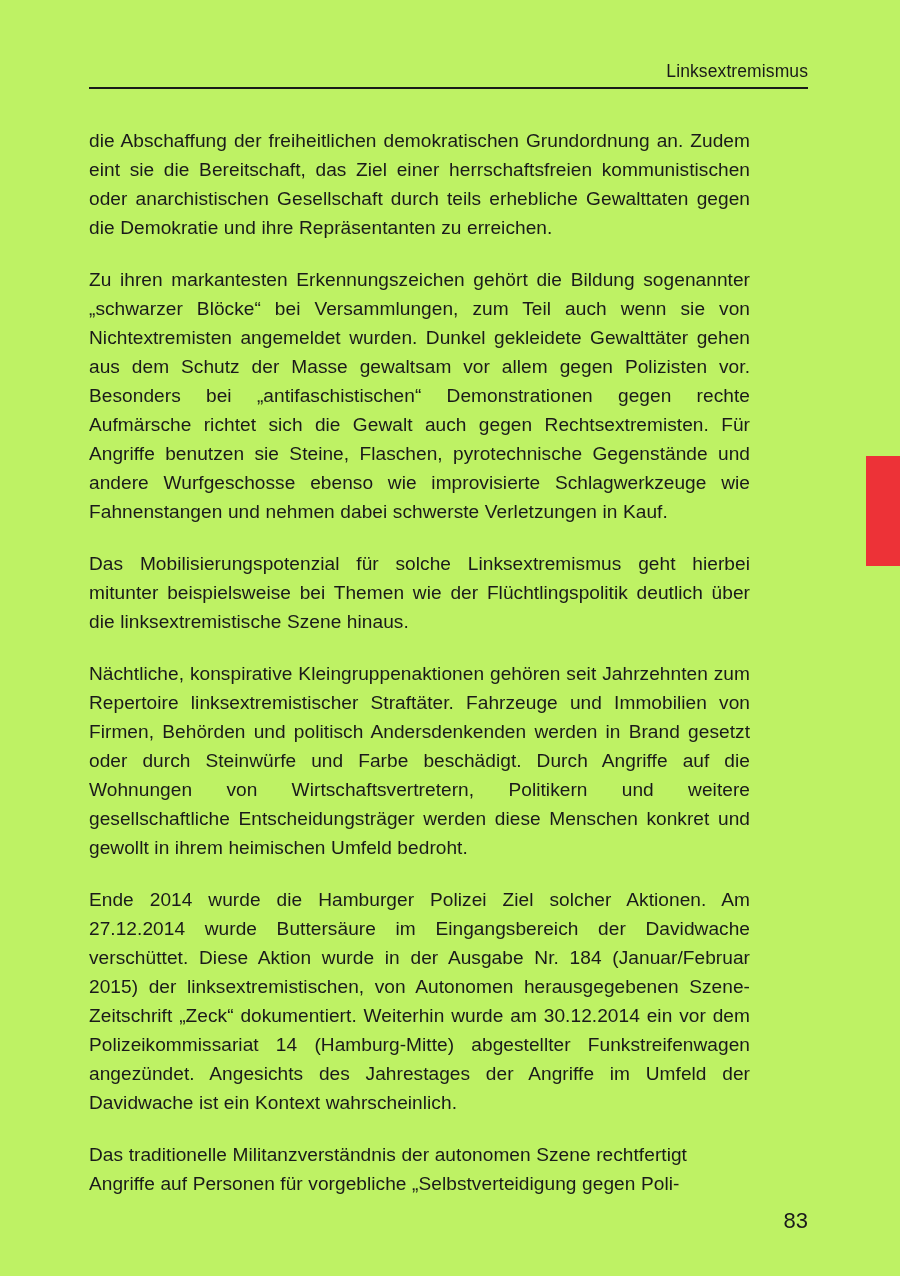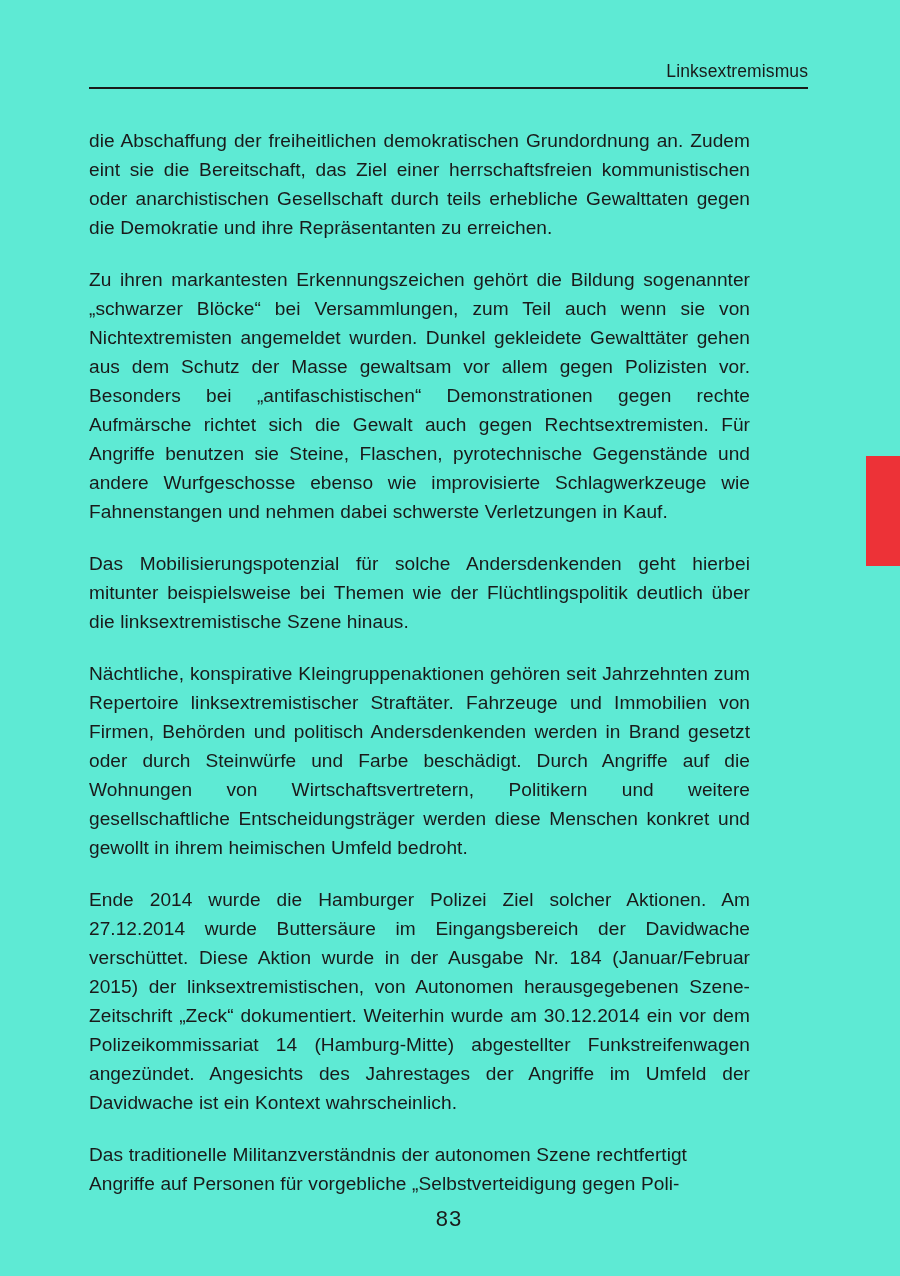--- a/index.html
+++ b/index.html
@@ -86,47 +86,46 @@
   .para.continues {
     text-align: left;
   }
 
   
   .folio {
     position: absolute;
     left: 89px;
     top: 1208px;
     width: 719px;
-    text-align: center;
-    font-family: Liberation Mono, monospace;
+    text-align: right;
   }
 
   .folio-number {
     font-size: 22px;
     line-height: 26px;
     color: #1a1a1a;
     display: inline-block;
   }
 </style>
 </head>
 <body>
 
-<div class="page" style="background: #5eead4;">
+<div class="page" style="background: #bef264;">
 
   <div class="running-head">
     <span class="running-head-text" style="color: rgb(26, 26, 26);">Linksextremismus</span>
   </div>
   <div class="head-rule" style="background: rgb(26, 26, 26);"></div>
 
   <div class="section-tab" style="background: rgb(237, 50, 55);"></div>
 
   <div class="text-column">
     <p class="para" style="color: rgb(26, 26, 26);">die Abschaffung der freiheitlichen demokratischen Grundordnung an. Zudem eint sie die Bereitschaft, das Ziel einer herrschaftsfreien kommunistischen oder anarchistischen Gesellschaft durch teils erhebliche Gewalttaten gegen die Demokratie und ihre Repräsentanten zu erreichen.</p>
     <p class="para" style="color: rgb(26, 26, 26);">Zu ihren markantesten Erkennungszeichen gehört die Bildung sogenannter „schwarzer Blöcke“ bei Versammlungen, zum Teil auch wenn sie von Nichtextremisten angemeldet wurden. Dunkel gekleidete Gewalttäter gehen aus dem Schutz der Masse gewaltsam vor allem gegen Polizisten vor. Besonders bei „antifaschistischen“ Demonstrationen gegen rechte Aufmärsche richtet sich die Gewalt auch gegen Rechtsextremisten. Für Angriffe benutzen sie Steine, Flaschen, pyrotechnische Gegenstände und andere Wurfgeschosse ebenso wie improvisierte Schlagwerkzeuge wie Fahnenstangen und nehmen dabei schwerste Verletzungen in Kauf.</p>
-    <p class="para" style="color: rgb(26, 26, 26);">Das Mobilisierungspotenzial für solche Andersdenkenden geht hierbei mitunter beispielsweise bei Themen wie der Flüchtlingspolitik deutlich über die linksextremistische Szene hinaus.</p>
+    <p class="para" style="color: rgb(26, 26, 26);">Das Mobilisierungspotenzial für solche Linksextremismus geht hierbei mitunter beispielsweise bei Themen wie der Flüchtlingspolitik deutlich über die linksextremistische Szene hinaus.</p>
     <p class="para" style="color: rgb(26, 26, 26);">Nächtliche, konspirative Kleingruppenaktionen gehören seit Jahrzehnten zum Repertoire linksextremistischer Straftäter. Fahrzeuge und Immobilien von Firmen, Behörden und politisch Andersdenkenden werden in Brand gesetzt oder durch Steinwürfe und Farbe beschädigt. Durch Angriffe auf die Wohnungen von Wirtschaftsvertretern, Politikern und weitere gesellschaftliche Entscheidungsträger werden diese Menschen konkret und gewollt in ihrem heimischen Umfeld bedroht.</p>
     <p class="para" style="color: rgb(26, 26, 26);">Ende 2014 wurde die Hamburger Polizei Ziel solcher Aktionen. Am 27.12.2014 wurde Buttersäure im Eingangsbereich der Davidwache verschüttet. Diese Aktion wurde in der Ausgabe Nr. 184 (Januar/Februar 2015) der linksextremistischen, von Autonomen herausgegebenen Szene-Zeitschrift „Zeck“ dokumentiert. Weiterhin wurde am 30.12.2014 ein vor dem Polizeikommissariat 14 (Hamburg-Mitte) abgestellter Funkstreifenwagen angezündet. Angesichts des Jahrestages der Angriffe im Umfeld der Davidwache ist ein Kontext wahrscheinlich.</p>
     <p class="para continues" style="color: rgb(26, 26, 26);">Das traditionelle Militanzverständnis der autonomen Szene rechtfertigt Angriffe auf Personen für vorgebliche „Selbstverteidigung gegen Poli-</p>
   </div>
 
   <div class="folio">
     <span class="folio-number" style="color: rgb(26, 26, 26);">83</span>
   </div>
 
 </div>

